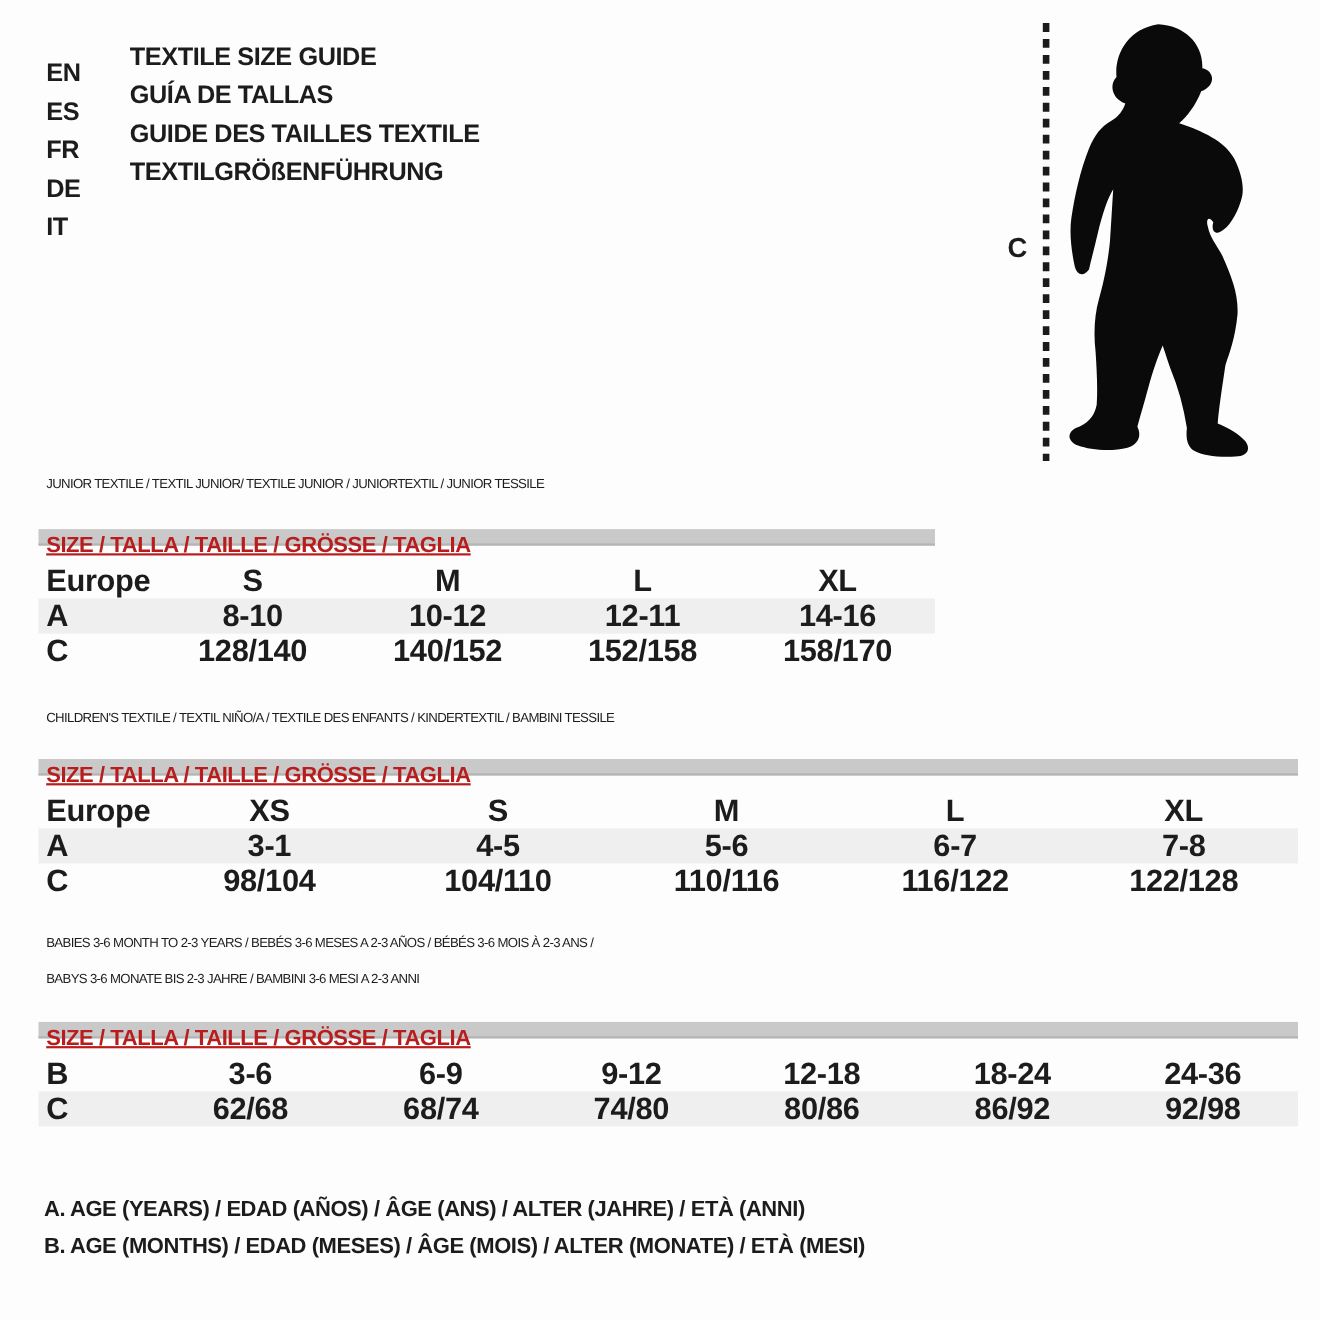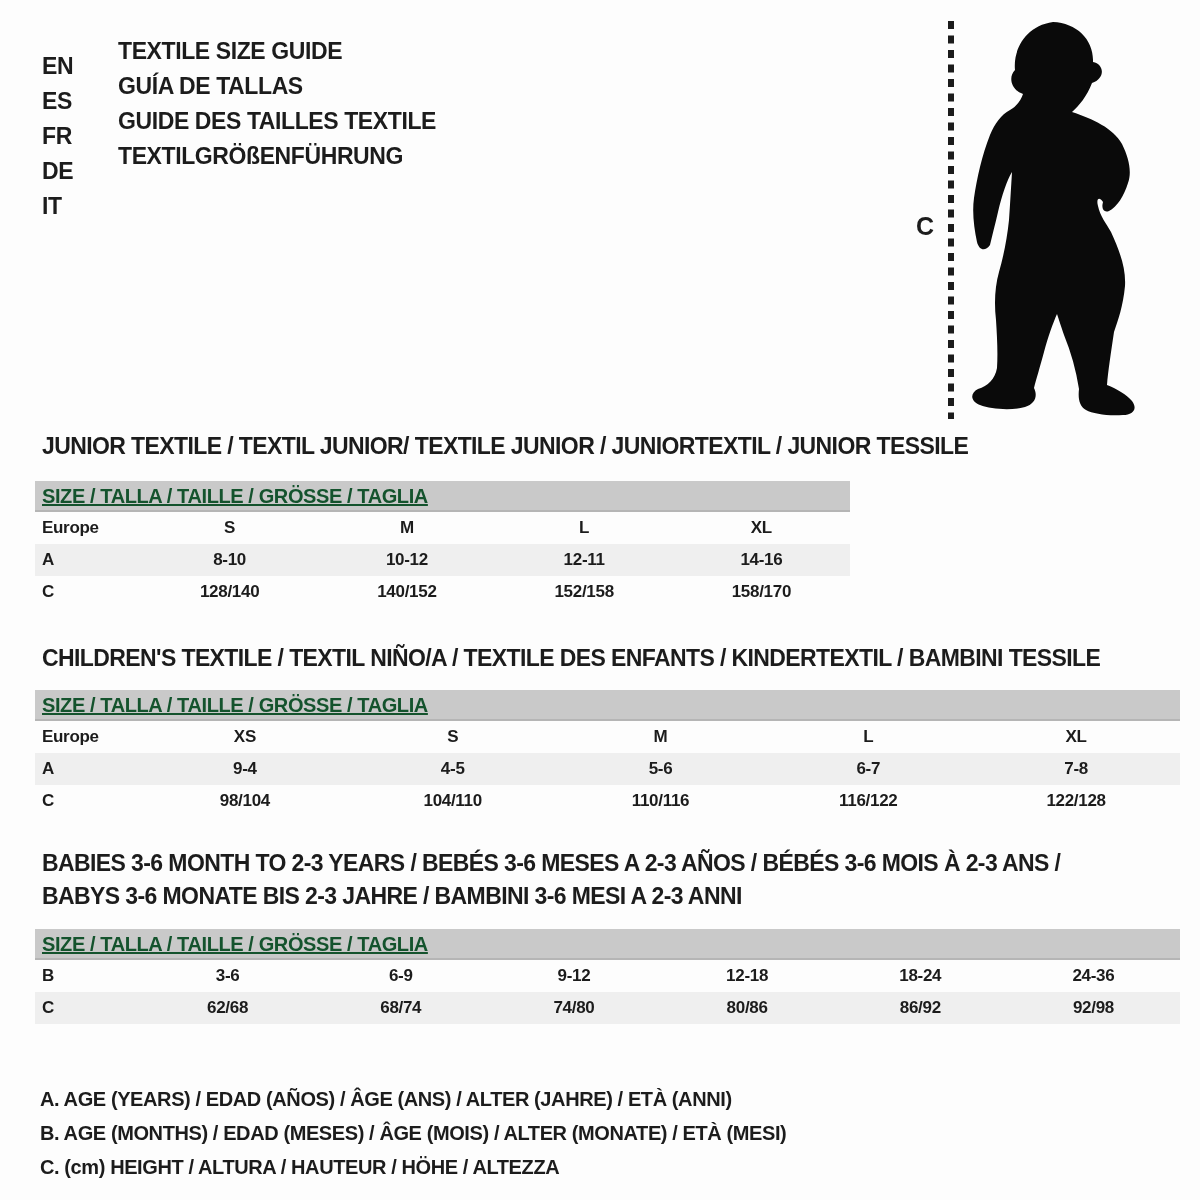--- a/index.html
+++ b/index.html
@@ -19,27 +19,27 @@
   .lang-list { position: absolute; top: 34px; left: 42px; }
   .lang-row { display: flex; height: 35px; align-items: center; font-size: 23px; letter-spacing: -0.4px; white-space: nowrap; }
   .lang-code { width: 76px; flex: 0 0 76px; margin-top: 29px; }
 
   
   .figure-svg { position: absolute; top: 15px; left: 940px; }
   .measure-label { position: absolute; top: 212px; left: 916px; font-size: 25px; }
 
   
   .section { position: absolute; }
-  .sec-title { position: absolute; margin: 0; font-size: 23px; letter-spacing: -0.6px; white-space: nowrap; font-weight: 700; }
+  .sec-title { position: absolute; margin: 0; font-size: 12px; letter-spacing: -0.6px; white-space: nowrap; font-weight: 400; }
   .size-bar {
-    position: absolute; left: 0; right: 0; height: 31px; line-height: 30px;
+    position: absolute; left: 0; right: 0; height: 15px; line-height: 30px;
     background: #c9c9c9; border-bottom: 2px solid #b5b5b5;
-    padding-left: 7px; font-size: 20px; letter-spacing: -0.4px; color: #14532d; text-decoration: underline;
+    padding-left: 7px; font-size: 20px; letter-spacing: -0.4px; color: #b91c1c; text-decoration: underline;
   }
-  .trow { position: absolute; left: 0; right: 0; height: 32px; display: flex; align-items: center; font-size: 17px; letter-spacing: -0.3px; }
+  .trow { position: absolute; left: 0; right: 0; height: 32px; display: flex; align-items: center; font-size: 28px; letter-spacing: -0.3px; }
   .trow .c0 { width: 106px; flex: 0 0 106px; padding-left: 7px; }
   .trow .cv { flex: 1; text-align: center; }
   .trow.alt { background: #efefef; }
 
   #junior   { top: 433px; left: 35px; width: 815px;  height: 177px; }
   #junior .sec-title { top: 0; left: 7px; }
   #junior .size-bar  { top: 48px; }
   #junior .row-region{ top: 79px; }
   #junior .row-a     { top: 111px; }
   #junior .row-c     { top: 143px; }
@@ -166,21 +166,21 @@
     <div class="trow row-region">
       <span class="c0">Europe</span>
       <span class="cv">XS</span>
       <span class="cv">S</span>
       <span class="cv">M</span>
       <span class="cv">L</span>
       <span class="cv">XL</span>
     </div>
     <div class="trow alt row-a">
       <span class="c0">A</span>
-      <span class="cv">9-4</span>
+      <span class="cv">3-1</span>
       <span class="cv">4-5</span>
       <span class="cv">5-6</span>
       <span class="cv">6-7</span>
       <span class="cv">7-8</span>
     </div>
     <div class="trow row-c">
       <span class="c0">C</span>
       <span class="cv">98/104</span>
       <span class="cv">104/110</span>
       <span class="cv">110/116</span>
@@ -209,16 +209,15 @@
       <span class="cv">74/80</span>
       <span class="cv">80/86</span>
       <span class="cv">86/92</span>
       <span class="cv">92/98</span>
     </div>
   </section>
 
   <section class="legend">
     <div class="legend-line">A. AGE (YEARS) / EDAD (AÑOS) / ÂGE (ANS) / ALTER (JAHRE) / ETÀ (ANNI)</div>
     <div class="legend-line">B. AGE (MONTHS) / EDAD (MESES) / ÂGE (MOIS) / ALTER (MONATE) / ETÀ (MESI)</div>
-    <div class="legend-line">C. (cm) HEIGHT / ALTURA / HAUTEUR / HÖHE / ALTEZZA</div>
   </section>
 
 </div>
 
 </body></html>

